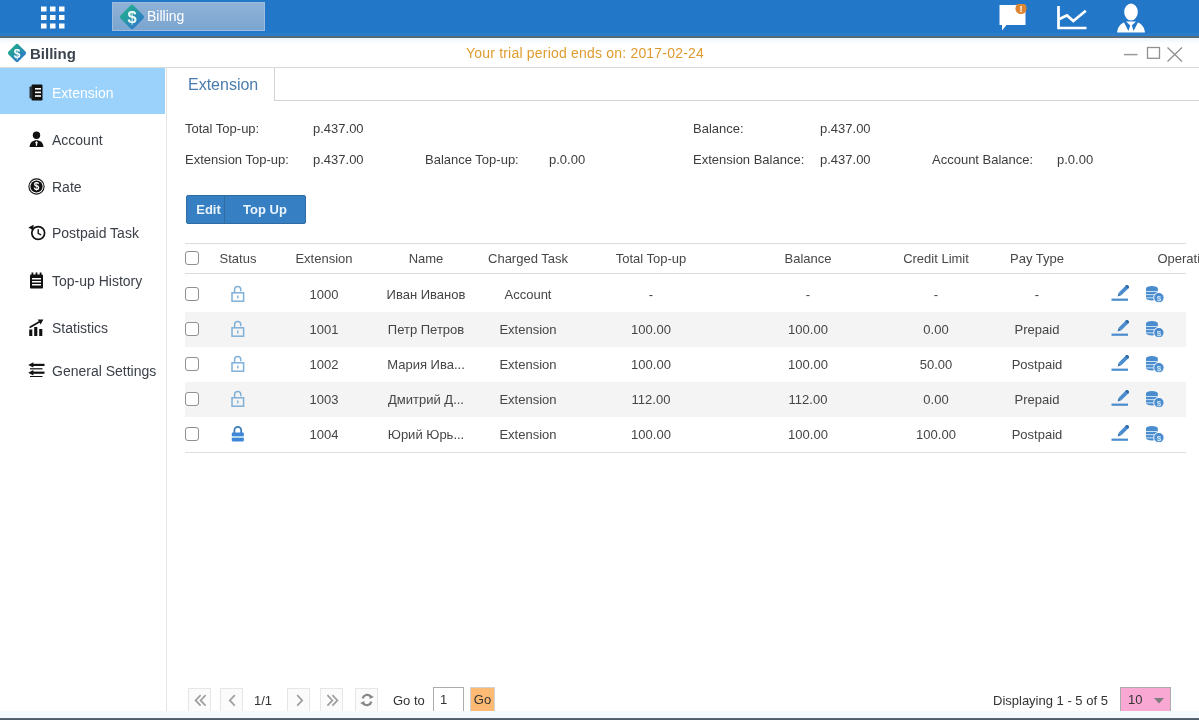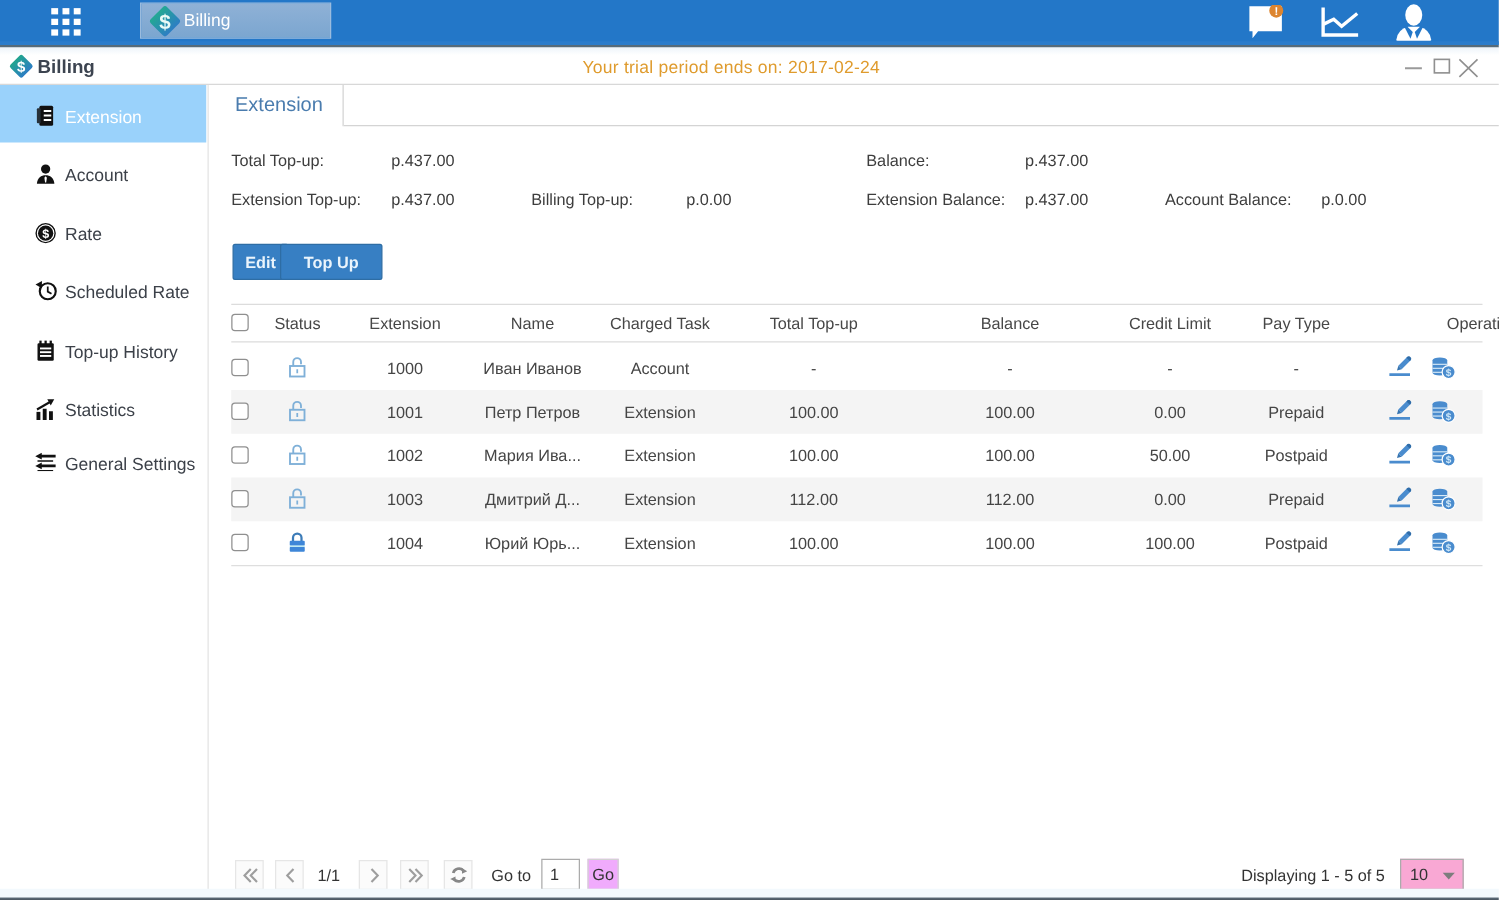--- a/index.html
+++ b/index.html
@@ -160,21 +160,21 @@
       <text x="8.5" y="12.2" font-size="10" font-weight="bold" fill="#fff" text-anchor="middle">$</text>
     </svg>
     <div class="lbl">Rate</div>
   </div>
   <div class="sideitem" style="top:210px">
     <svg width="19" height="17" viewBox="0 0 19 17">
       <circle cx="10.2" cy="9" r="6.4" fill="none" stroke="#111" stroke-width="1.7"></circle>
       <path d="M10.2 5.2 V9.3 L13.2 11" stroke="#111" stroke-width="1.4" fill="none"></path>
       <path d="M5.6 0.8 L0.4 3.6 L5.4 6.6 Z" fill="#111"></path>
     </svg>
-    <div class="lbl">Scheduled Rate</div>
+    <div class="lbl">Postpaid Task</div>
   </div>
   <div class="sideitem" style="top:258px">
     <svg width="17" height="17" viewBox="0 0 17 17">
       <rect x="2" y="2.5" width="13" height="14" rx="1" fill="#111"></rect>
       <rect x="3.5" y="0.5" width="1.8" height="3" fill="#111"></rect>
         <rect x="7.6" y="0.5" width="1.8" height="3" fill="#111"></rect>
         <rect x="11.7" y="0.5" width="1.8" height="3" fill="#111"></rect>
       <rect x="4" y="6" width="9" height="1.5" fill="#fff"></rect>
         <rect x="4" y="9" width="9" height="1.5" fill="#fff"></rect>
         <rect x="4" y="12" width="9" height="1.5" fill="#fff"></rect>
@@ -210,21 +210,21 @@
       </div>
   </div>
 
   <div class="sum" style="left:185px;top:121px"><b>Total Top-up:</b></div>
   <div class="sum" style="left:313px;top:121px">p.437.00</div>
   <div class="sum" style="left:693px;top:121px"><b>Balance:</b></div>
   <div class="sum" style="left:820px;top:121px">p.437.00</div>
 
   <div class="sum" style="left:185px;top:152px"><b>Extension Top-up:</b></div>
   <div class="sum" style="left:313px;top:152px">p.437.00</div>
-  <div class="sum" style="left:425px;top:152px"><b>Billing Top-up:</b></div>
+  <div class="sum" style="left:425px;top:152px"><b>Balance Top-up:</b></div>
   <div class="sum" style="left:549px;top:152px">p.0.00</div>
   <div class="sum" style="left:693px;top:152px"><b>Extension Balance:</b></div>
   <div class="sum" style="left:820px;top:152px">p.437.00</div>
   <div class="sum" style="left:932px;top:152px"><b>Account Balance:</b></div>
   <div class="sum" style="left:1057px;top:152px">p.0.00</div>
 
   <div class="btn" style="left:186px;width:45px">Edit</div>
   <div class="btn" style="left:224px;width:82px">Top Up</div>
 
   <div class="thead-line-top"></div>
@@ -422,21 +422,21 @@
       <g stroke="#878787" stroke-width="2.2" fill="none">
         <path d="M2.6 5.4 A4.7 4.7 0 0 1 10.6 3.4"></path>
         <path d="M11.4 8.6 A4.7 4.7 0 0 1 3.4 10.6"></path>
       </g>
       <path d="M9.6 1.6 L13.8 3.9 L9.6 5.9 Z" fill="#878787"></path>
       <path d="M4.4 8.1 L0.2 10.1 L4.4 12.4 Z" fill="#878787"></path>
     </svg>
   </div>
   <div class="pgtxt" style="left:393px">Go to</div>
   <div class="abs" style="left:433px;top:687px;width:31px;height:25px;border:1px solid #ababab;background:#fff;font-size:13px;color:#333;line-height:23px;padding-left:6px">1</div>
-  <div class="abs" style="left:470px;top:687px;width:25px;height:25px;border:1px solid #d2d2d2;background:#f0abfc;font-size:13px;color:#333;line-height:23px;text-align:center">Go</div>
+  <div class="abs" style="left:470px;top:687px;width:25px;height:25px;border:1px solid #d2d2d2;background:#fdba74;font-size:13px;color:#333;line-height:23px;text-align:center">Go</div>
 
   <div class="pgtxt" style="left:993px">Displaying 1 - 5 of 5</div>
   <div class="abs" style="left:1120px;top:687px;width:51px;height:25px;border:1px solid #ababab;background:#f9a8d4">
     <div class="abs" style="left:7px;top:4px;font-size:13px;color:#333">10</div>
     <svg style="position:absolute;right:6px;top:10px" width="10" height="6" viewBox="0 0 10 6">
         <path d="M0 0 H10 L5 5.5 Z" fill="#7d7d7d"></path>
       </svg>
   </div>
 
   <div class="bottomlight"></div>

